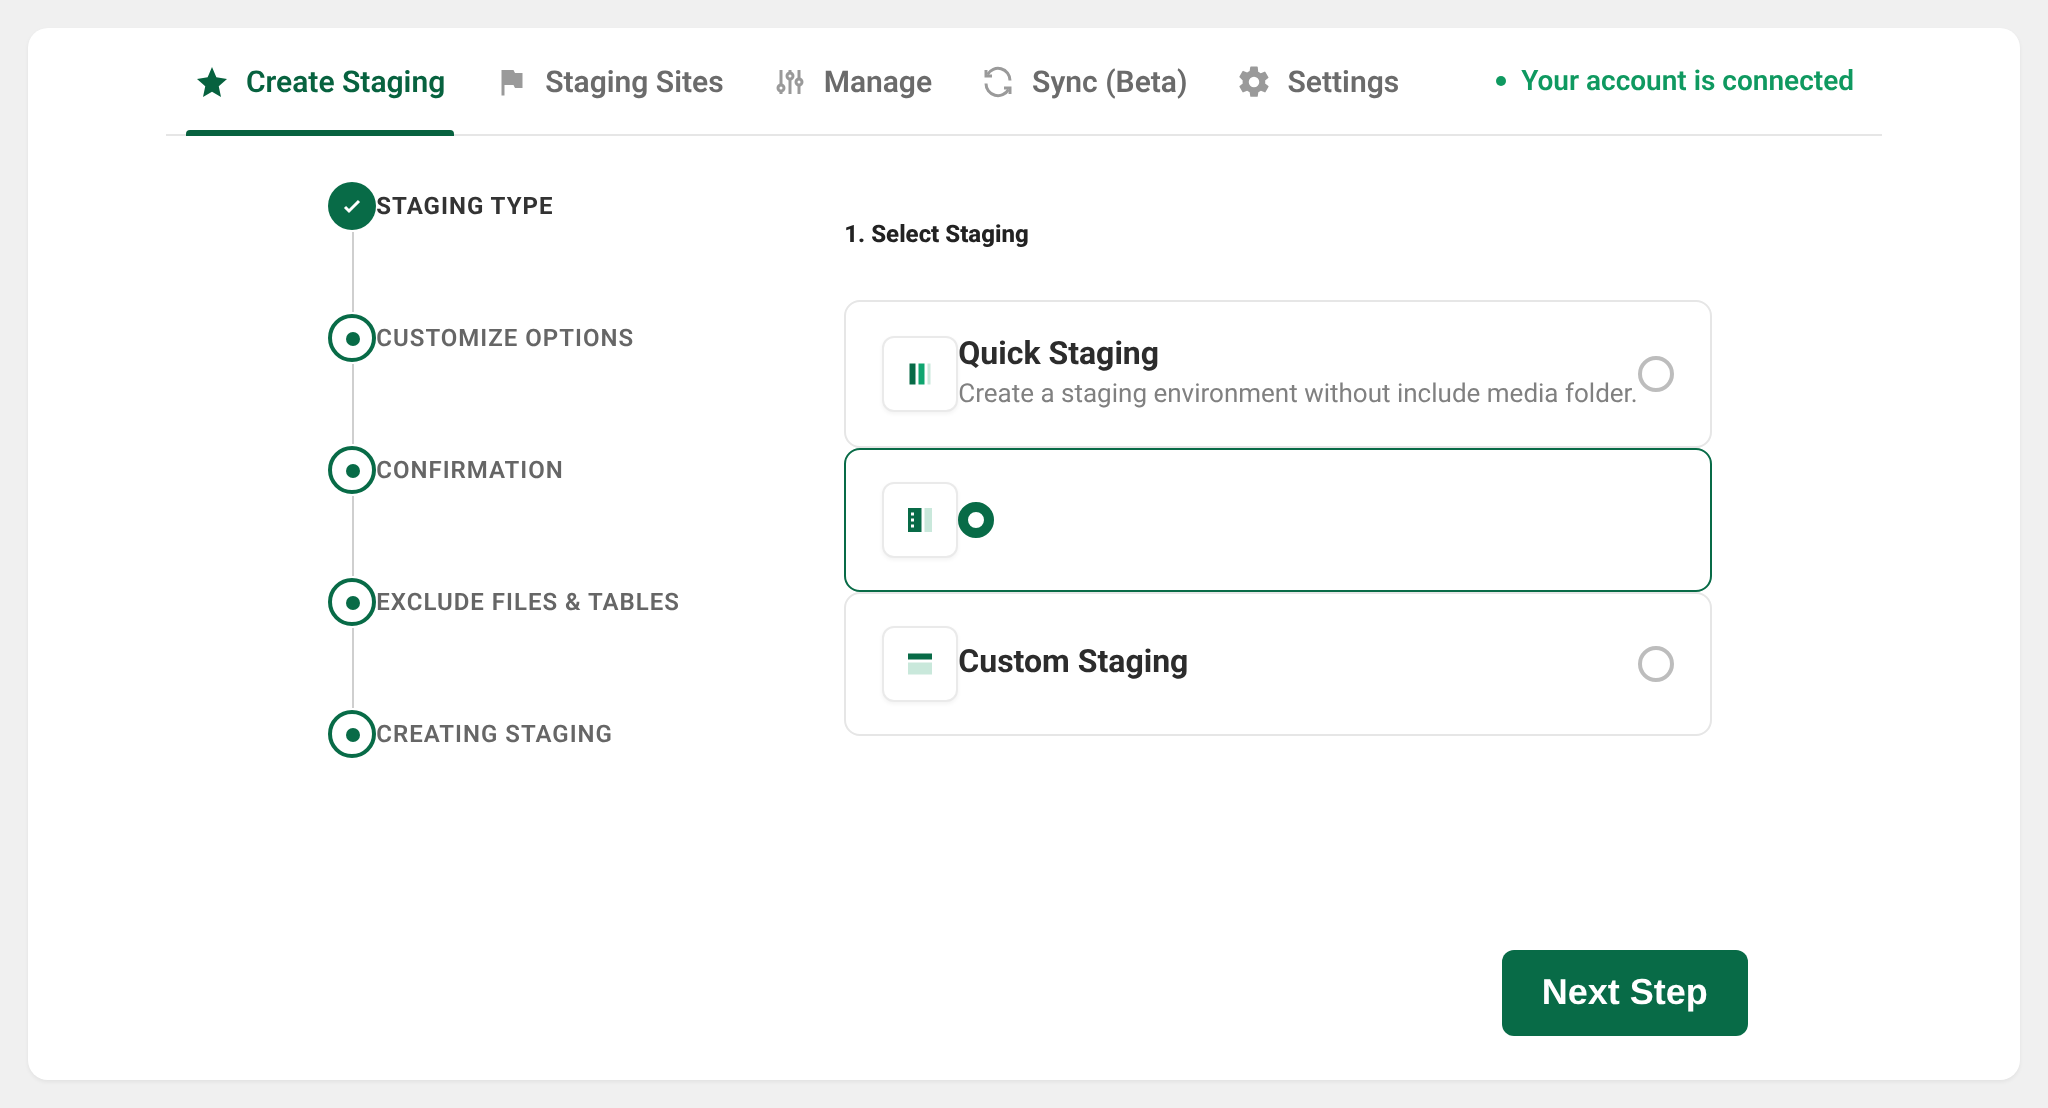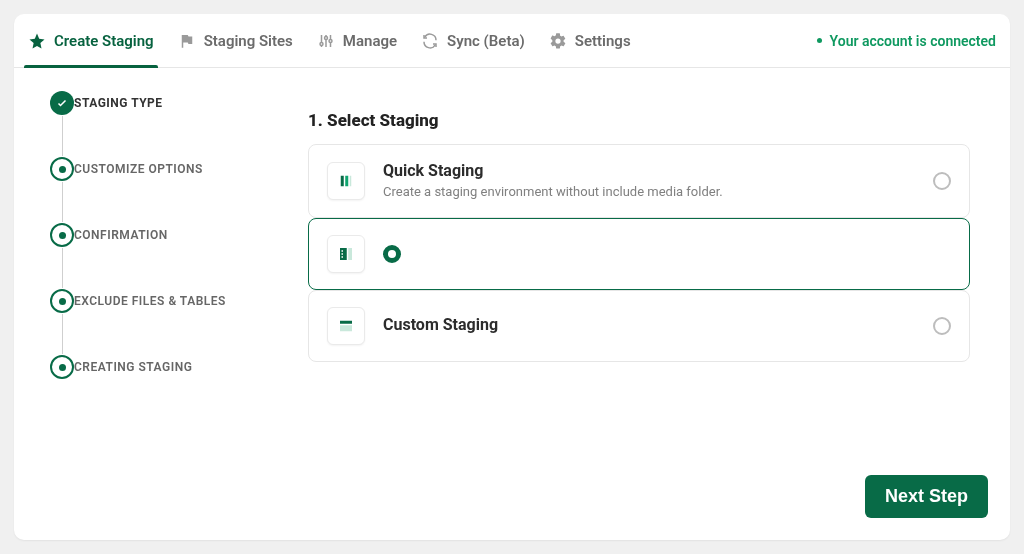--- a/index.html
+++ b/index.html
@@ -11,20 +11,21 @@
       padding: 14px;
     }
     .card {
       background: #fff;
       border-radius: 10px;
       box-shadow: 0 1px 2px rgba(0,0,0,0.06);
       height: 100%;
       display: flex;
       flex-direction: column;
       overflow: hidden;
+      align-items: center;
     }
     .tabs {
       display: flex;
       align-items: center;
       border-bottom: 1px solid #e6e6e6;
       padding: 0 14px;
       height: 54px;
       gap: 24px;
     }
     .tab {
@@ -131,32 +132,31 @@
       display: flex;
       flex-direction: column;
     }
     .panel {
       background: #fff;
       border-radius: 8px;
       padding: 20px 18px 26px 18px;
       flex: 1;
     }
     .panel-title {
-      font-size: 17px;
+      font-size: 12px;
       font-weight: 800;
       color: #222;
-      margin-bottom: 14px;
+      margin-bottom: 26px;
     }
     .option {
       border: 1.5px solid #e6e6e6;
       border-radius: 8px;
       padding: 16px 18px;
       display: flex;
       align-items: center;
-      gap: 18px;
       cursor: pointer;
       transition: border-color .1s;
     }
     .option.selected {
       border-color: #086b47;
     }
     .option-icon-box {
       width: 38px;
       height: 38px;
       border: 1px solid #eaeaea;

